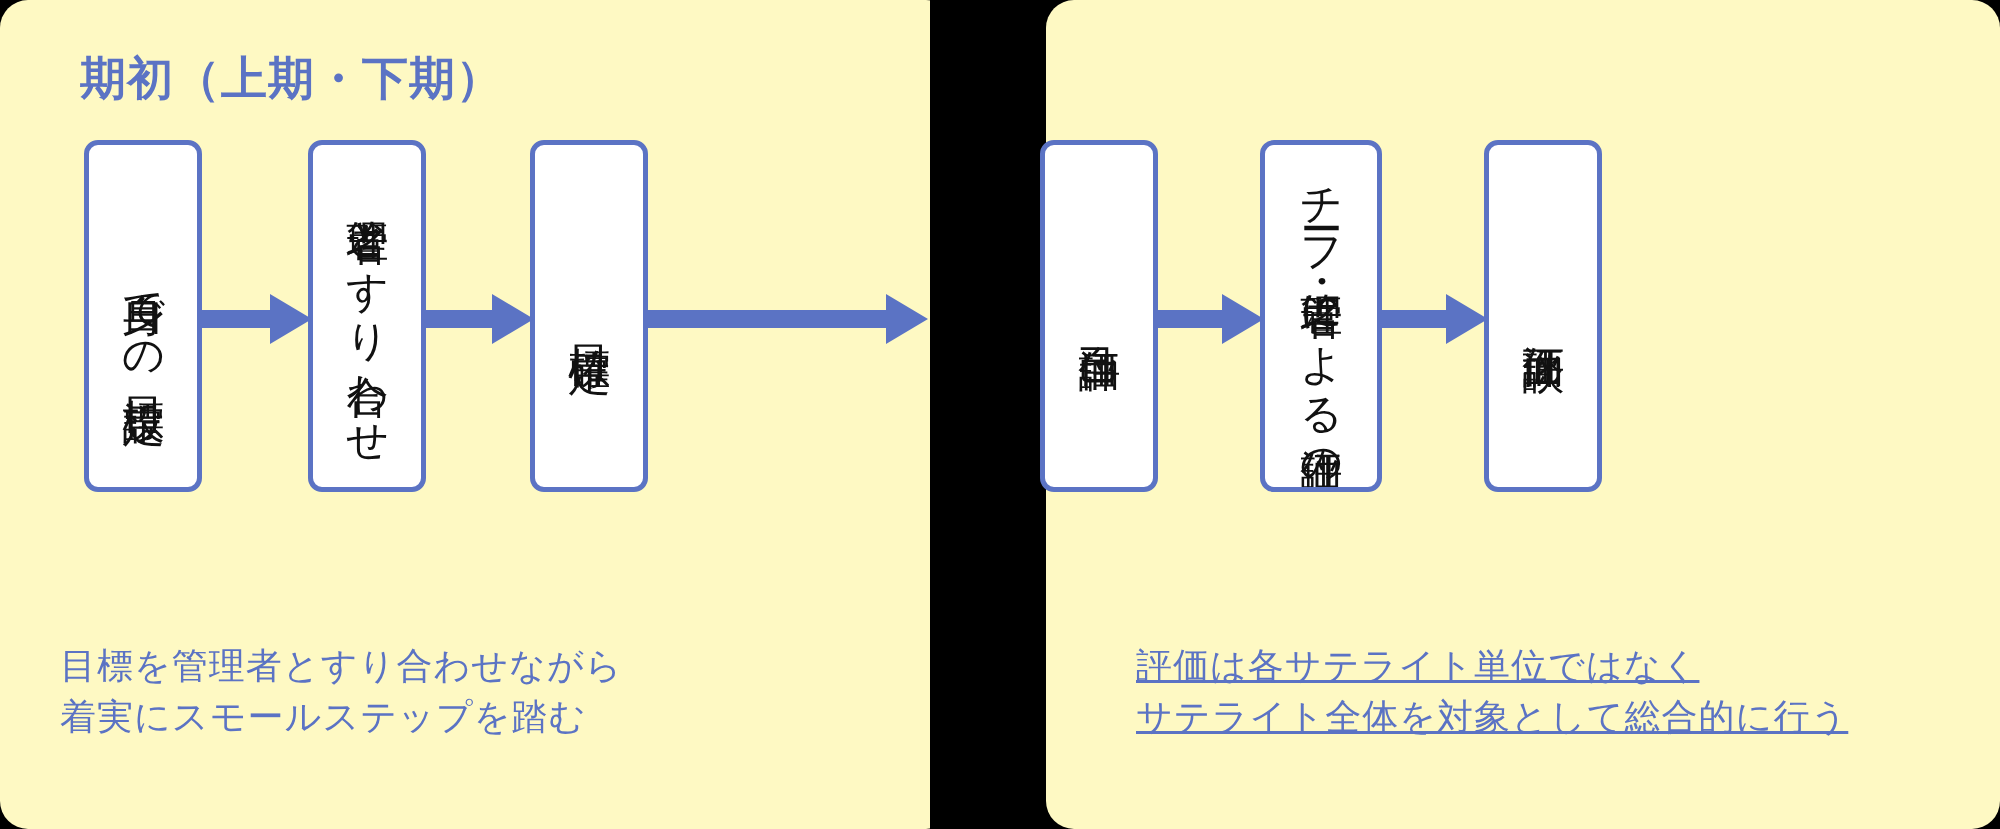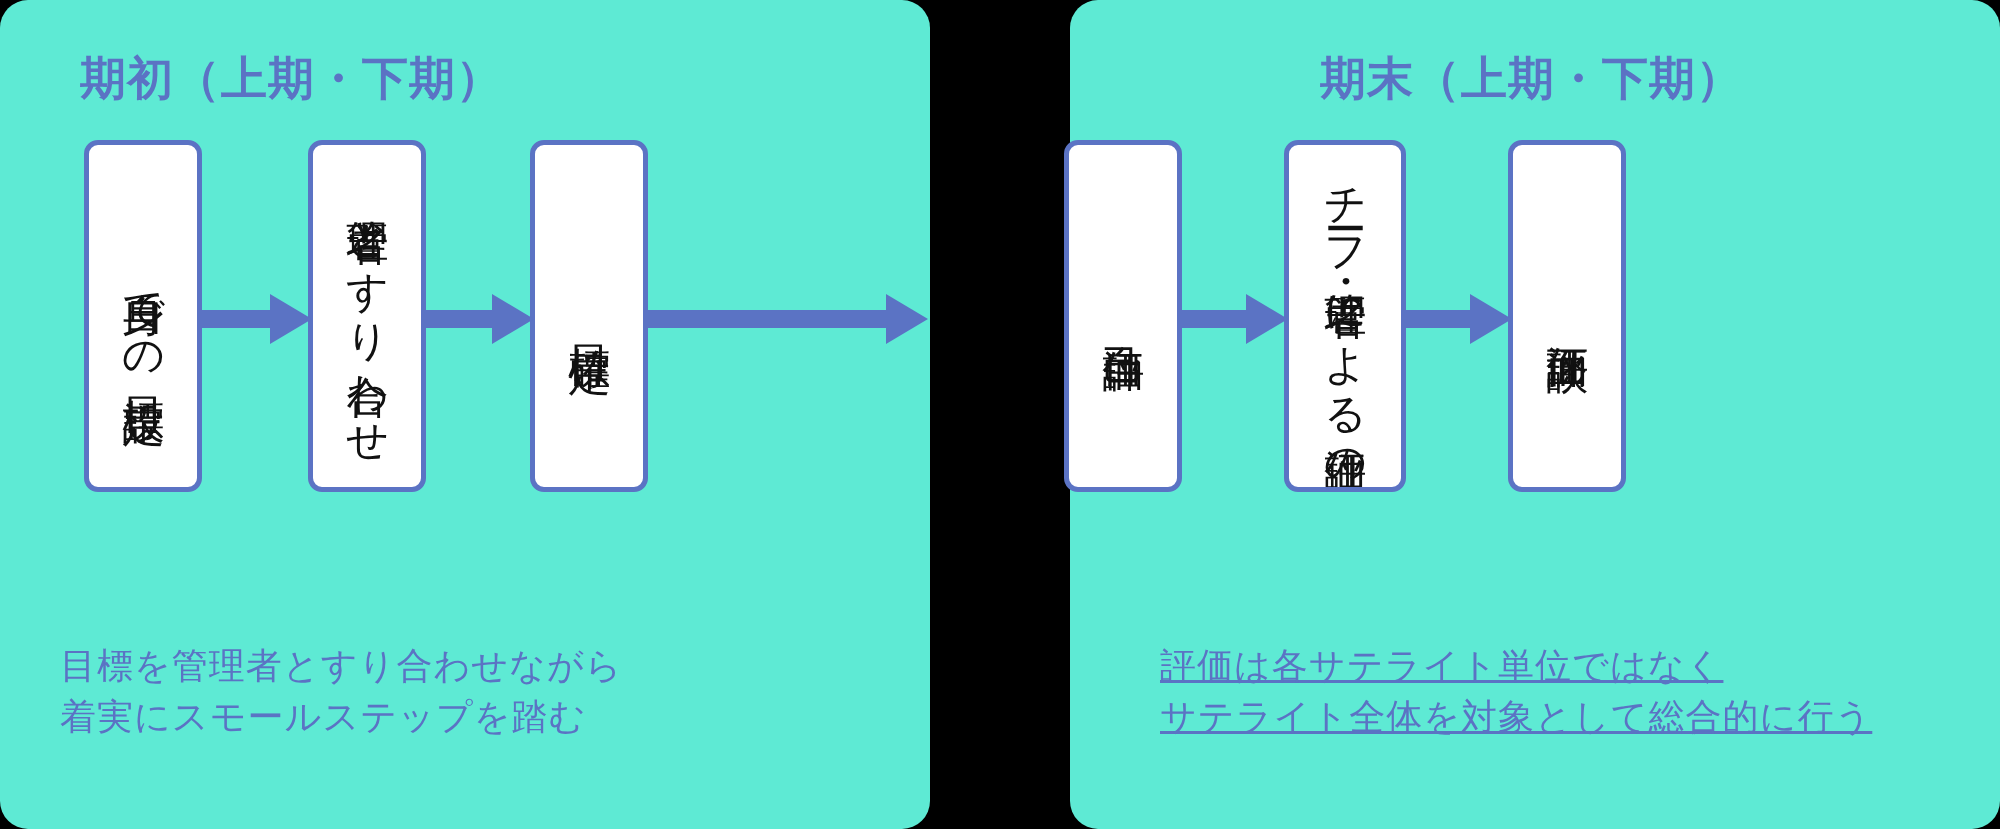--- a/index.html
+++ b/index.html
@@ -4,22 +4,23 @@
 <style>
   html,body{margin:0;padding:0;background:#000;}
   body{
     width:2000px;height:829px;overflow:hidden;
     font-family:"Liberation Sans","DejaVu Sans",sans-serif;
   }
   #stage{position:relative;width:2000px;height:829px;background:#000;}
 
   .panel{
     position:absolute;top:0;height:829px;
-    background:#5eead4;
+    background:#fef9c3;
     border-radius:28px;
+    padding-left:24px;
   }
   #panel-left{left:0;width:930px;}
   #panel-right{right:0;width:930px;}
 
   .panel-heading{
     position:absolute;
     color:#5b73c4;
     font-weight:700;
     font-size:46px;
     letter-spacing:1px;
@@ -130,21 +131,20 @@
 
   <div id="divider"></div>
 
   <div class="arrow" id="arrow-3">
     <svg viewBox="0 0 280 54" preserveAspectRatio="none">
       <path d="M0,18 L238,18 L238,2 L280,27 L238,52 L238,36 L0,36 Z" fill="#5b73c4"></path>
     </svg>
   </div>
 
   <div class="panel" id="panel-right">
-    <div class="panel-heading" id="heading-right" style="left:250px;">期末（上期・下期）</div>
 
     <div class="step-box" id="box-4" style="left:-6px;">
       <span class="step-label">自己評価</span>
     </div>
 
     <div class="step-box box-tall" id="box-5" style="left:214px;">
       <span class="step-label">チーフ・管理者による評価の確定</span>
     </div>
 
     <div class="step-box" id="box-6" style="left:438px;">

